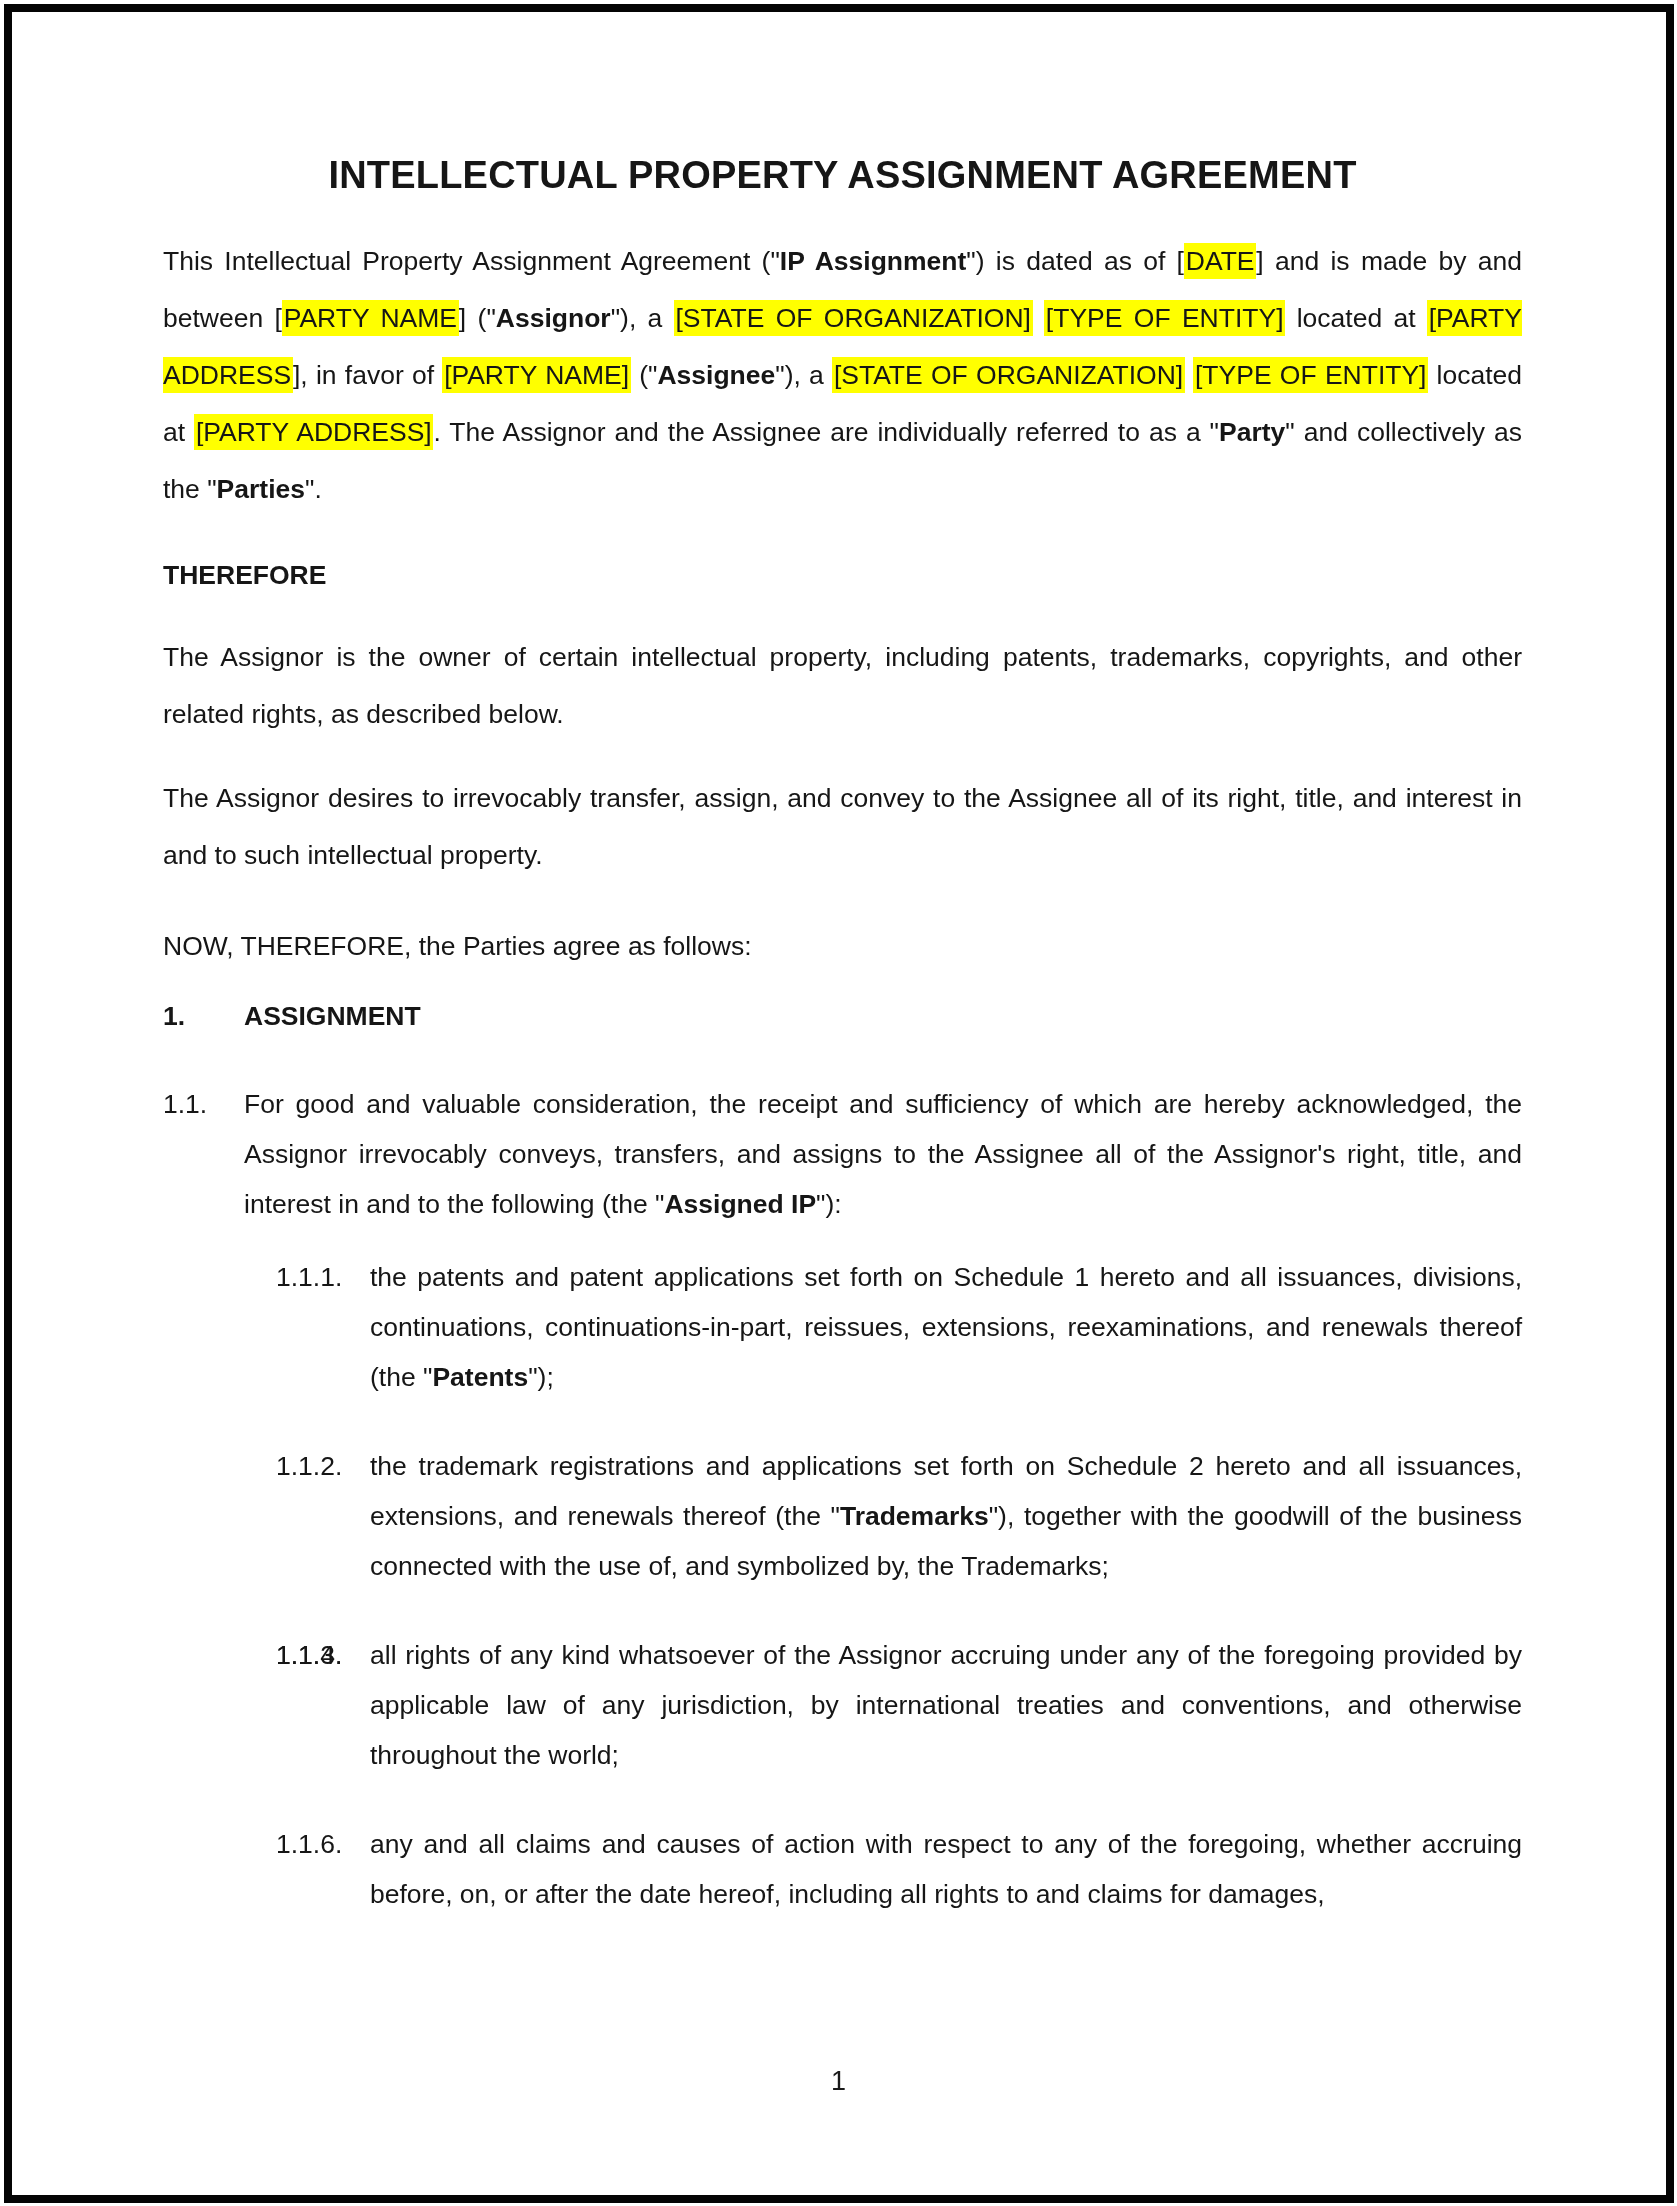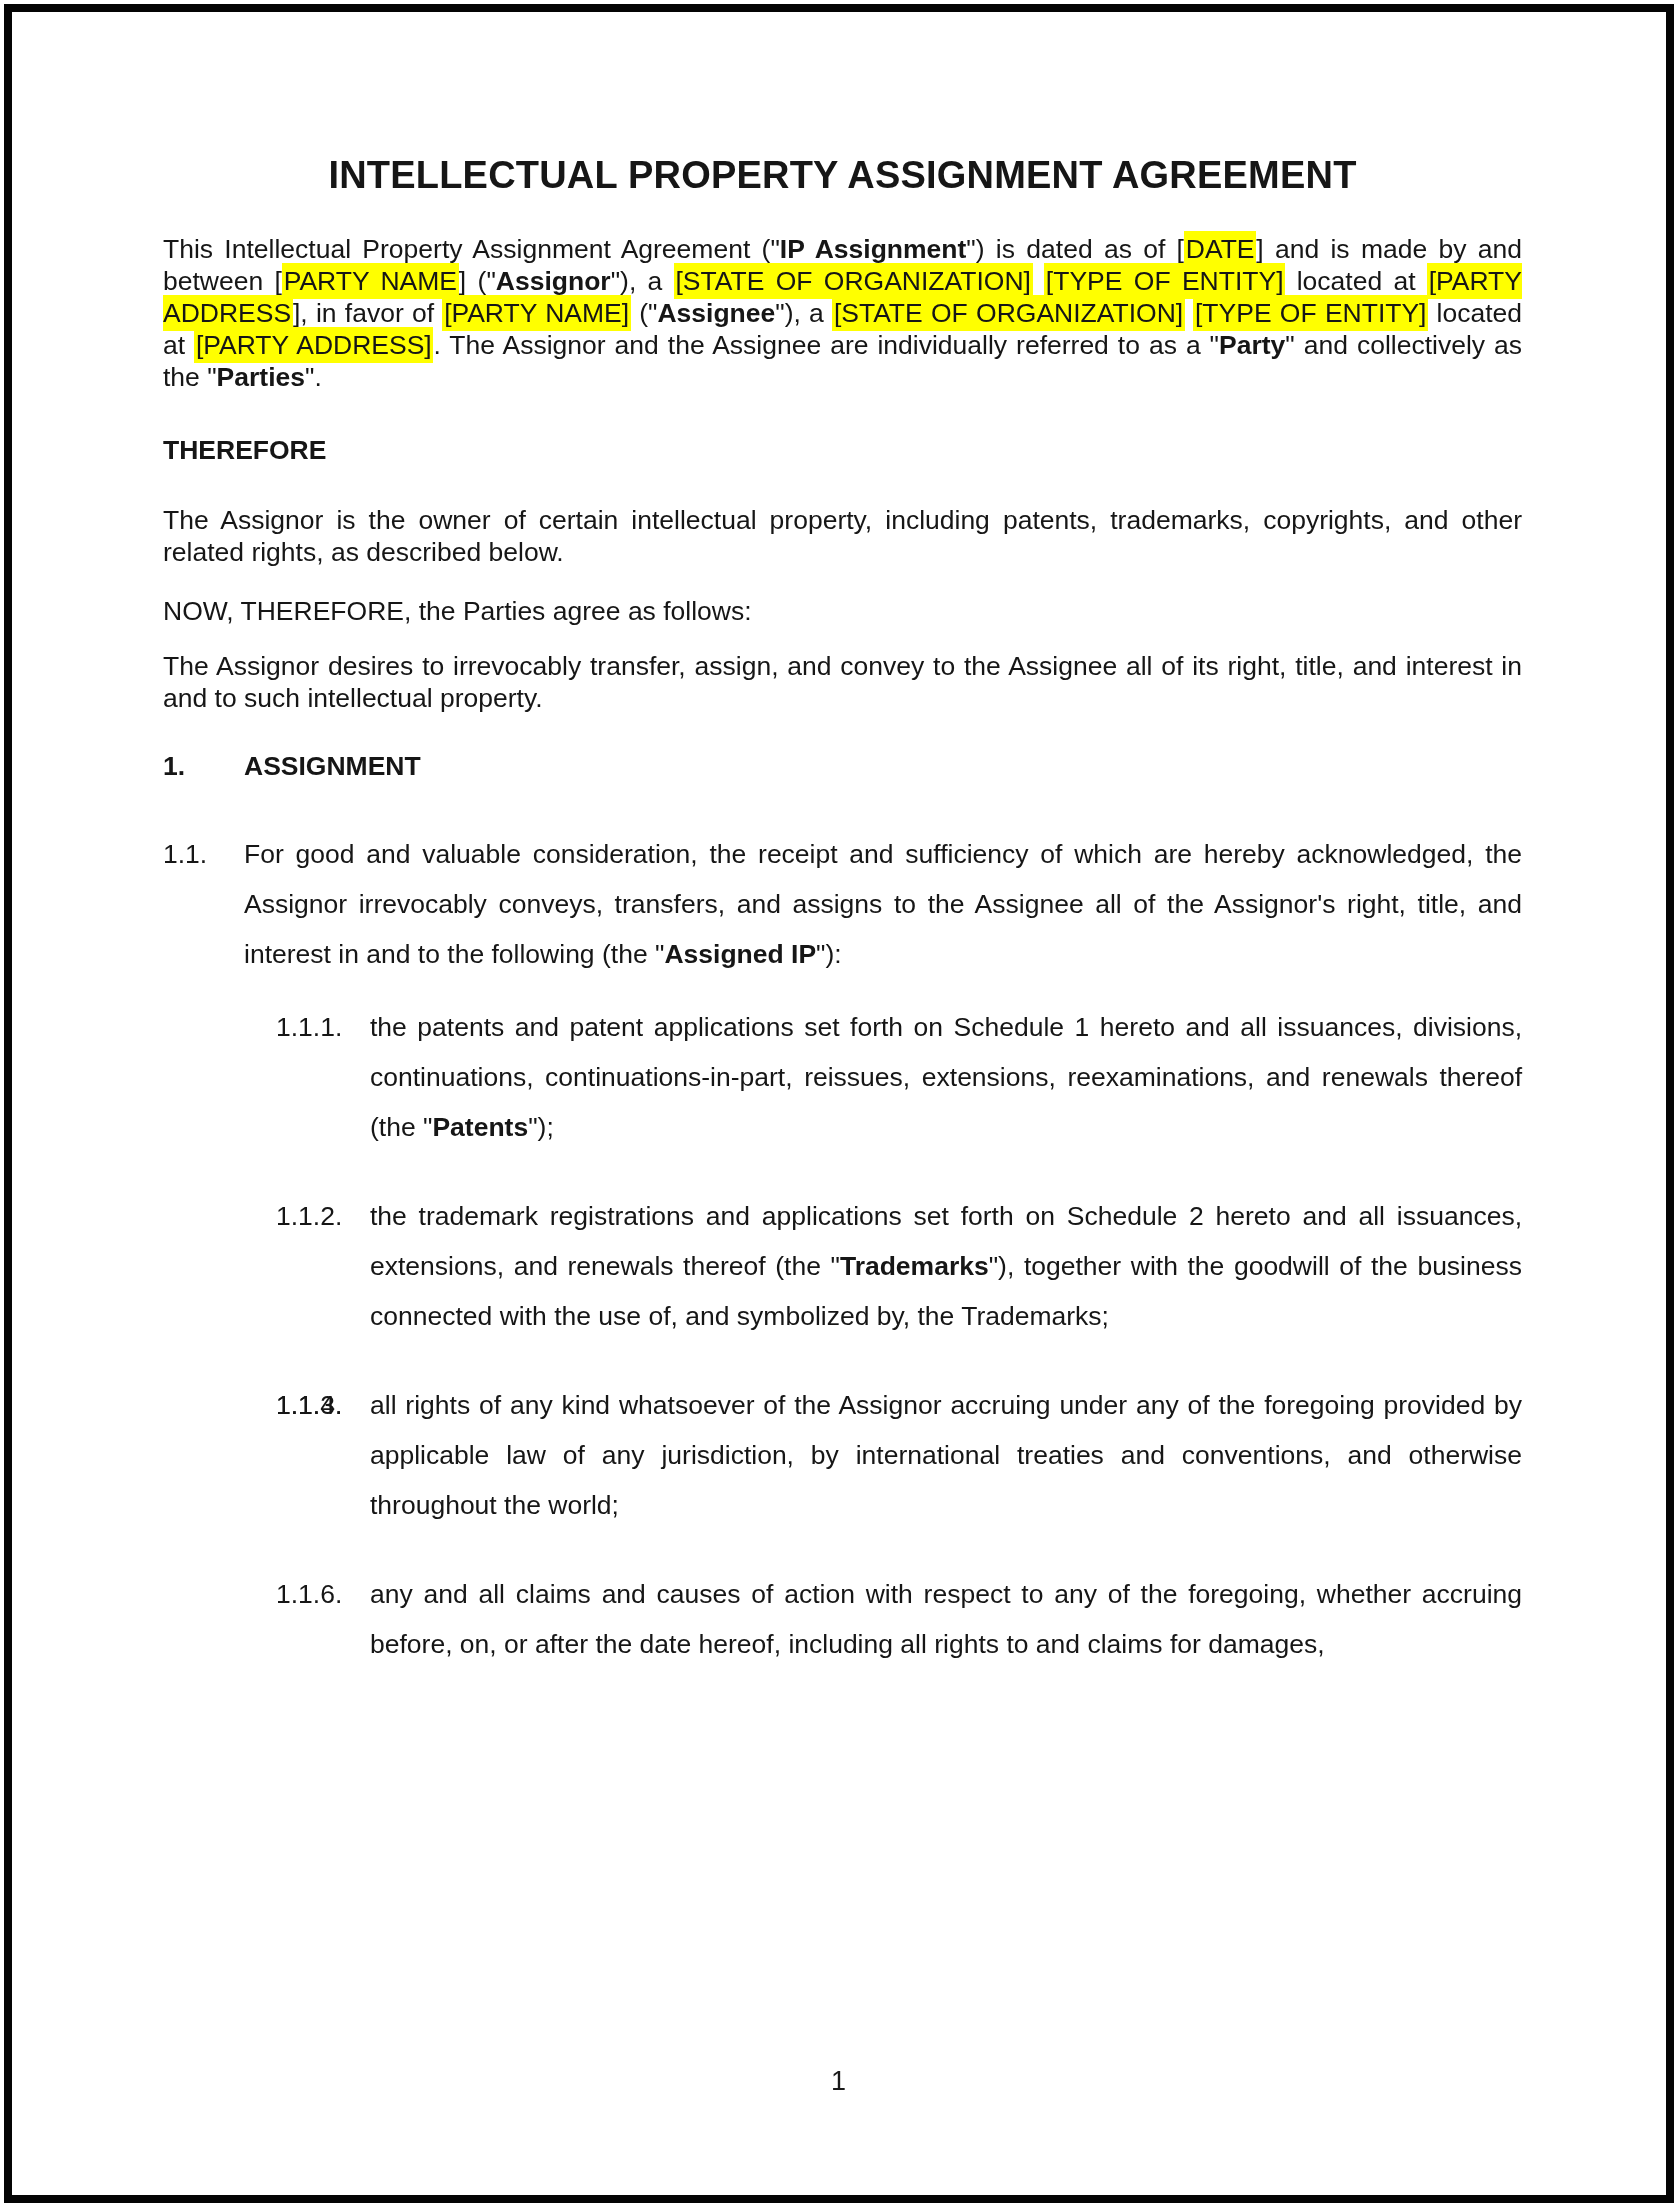--- a/index.html
+++ b/index.html
@@ -23,21 +23,21 @@
     position:absolute;
     left:163px; right:155px; top:157px;
   }
   .doc-title {
     font-size:38px; font-weight:700; text-align:center;
     letter-spacing:0.2px;
     margin-bottom:39px;
     line-height:37px;
   }
   .para {
-    font-size:26.5px; line-height:32px;
+    font-size:26.5px; line-height:57px;
     text-align:justify;
   }
   .intro { margin-bottom:39px; }
   .bg-head {
     font-size:26.5px; font-weight:700; line-height:37px;
     margin-bottom:35px;
   }
   .bg-p1 { margin-bottom:26.5px; }
   .bg-p2 { margin-bottom:34px; }
   .now-line { text-align:left; margin-bottom:23px; }
@@ -77,23 +77,23 @@
   <div class="content">
 
     <div class="doc-title">INTELLECTUAL PROPERTY ASSIGNMENT AGREEMENT</div>
 
     <p class="para intro"><span>This Intellectual Property Assignment Agreement ("</span><span class="b">IP Assignment</span><span>") is dated as of [</span><span class="h">DATE</span><span>] and is made by and between [</span><span class="h">PARTY NAME</span><span>] ("</span><span class="b">Assignor</span><span>"), a </span><span class="h">[STATE OF ORGANIZATION]</span><span> </span><span class="h">[TYPE OF ENTITY]</span><span> located at </span><span class="h">[PARTY ADDRESS</span><span>], in favor of </span><span class="h">[PARTY NAME]</span><span> ("</span><span class="b">Assignee</span><span>"), a </span><span class="h">[STATE OF ORGANIZATION]</span><span> </span><span class="h">[TYPE OF ENTITY]</span><span> located at </span><span class="h">[PARTY ADDRESS]</span><span>. The Assignor and the Assignee are individually referred to as a "</span><span class="b">Party</span><span>" and collectively as the "</span><span class="b">Parties</span><span>".</span></p>
 
     <div class="bg-head">THEREFORE</div>
 
     <p class="para bg-p1">The Assignor is the owner of certain intellectual property, including patents, trademarks, copyrights, and other related rights, as described below.</p>
 
+    <p class="para bg-p2">The Assignor desires to irrevocably transfer, assign, and convey to the Assignee all of its right, title, and interest in and to such intellectual property.</p>
+
     <p class="para now-line">NOW, THEREFORE, the Parties agree as follows:</p>
-
-    <p class="para bg-p2">The Assignor desires to irrevocably transfer, assign, and convey to the Assignee all of its right, title, and interest in and to such intellectual property.</p>
 
     <div class="sec-head">
       <span class="num">1.</span>
       <span>ASSIGNMENT</span>
     </div>
 
     <div class="clause">
       <span class="num">1.1.</span>
       <span><span>For good and valuable consideration, the receipt and sufficiency of which are hereby acknowledged, the Assignor irrevocably conveys, transfers, and assigns to the Assignee all of the Assignor's right, title, and interest in and to the following (the "</span><span class="b">Assigned IP</span><span>"):</span></span>
     </div>

